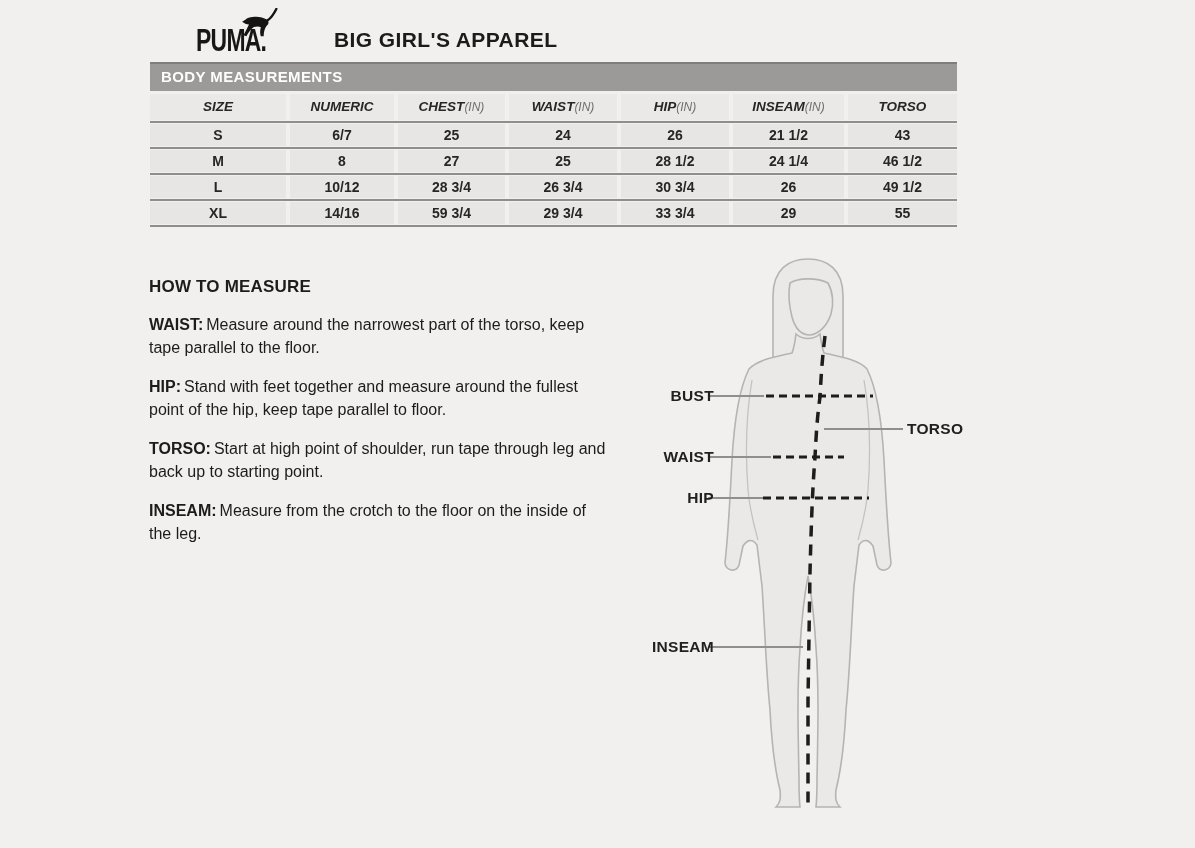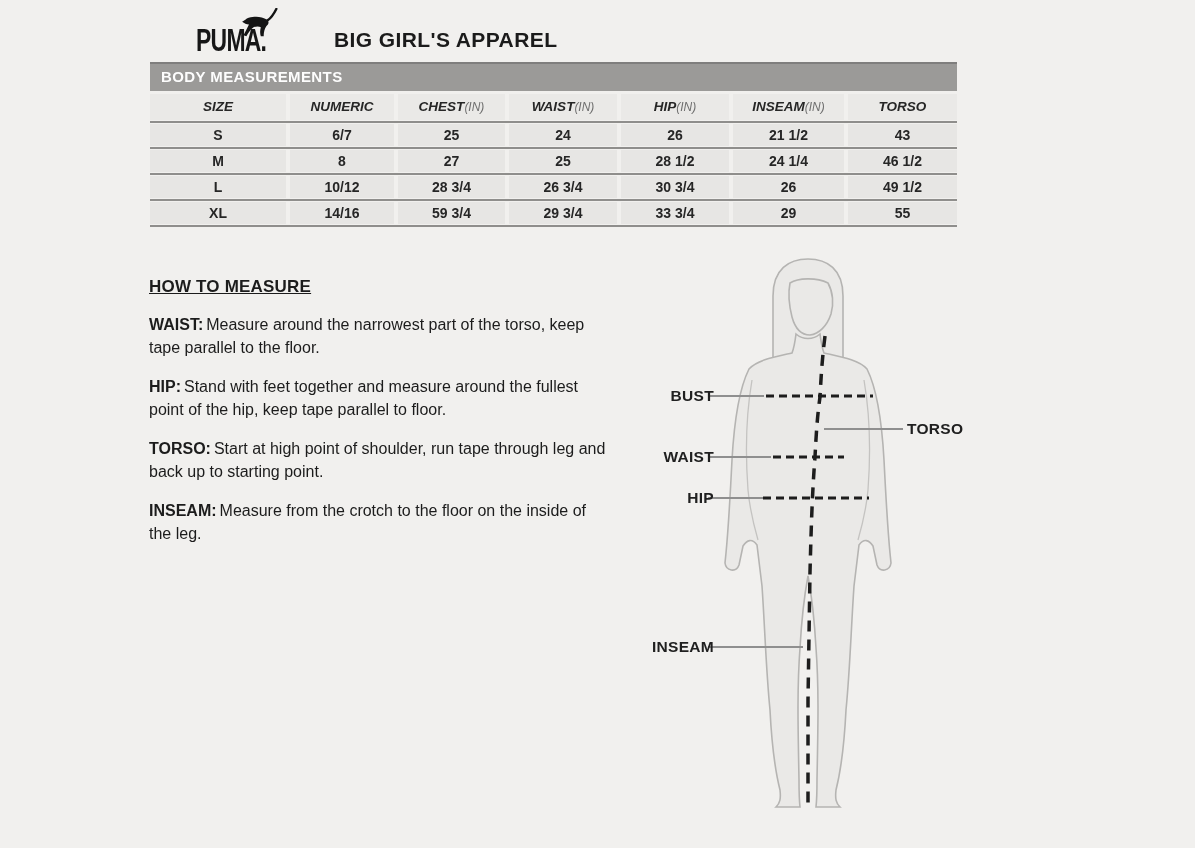--- a/index.html
+++ b/index.html
@@ -23,21 +23,21 @@
   .t-row .cell{background:#e7e6e4;text-align:center;color:#262626;overflow:hidden;white-space:nowrap;}
   .t-head{margin-top:3px;font-style:italic;}
   .t-head .cell{height:26px;line-height:26px;font-size:13.5px;font-weight:700;background:#eae9e7;}
   .unit{font-weight:400;color:#6f6f6f;font-size:12px;margin-left:0;}
   .unit:empty{display:none;}
   .t-sep{height:2px;background:#8f8e8c;margin:1px 0;}
   .t-body .cell{height:22px;line-height:22px;font-size:14px;font-weight:700;}
 
   
   .howto{position:absolute;left:149px;top:277px;width:458px;color:#1c1c1c;}
-  .howto-title{font-size:17px;font-weight:800;letter-spacing:0.2px;margin:0 0 4px 0;text-decoration:underline;}
+  .howto-title{font-size:17px;font-weight:800;letter-spacing:0.2px;margin:0 0 4px 0;}
   .howto p{font-size:16px;line-height:23px;margin:16px 0 0 0;}
   .howto b{font-weight:800;margin-right:3px;}
 
   
   .diagram{position:absolute;left:600px;top:250px;width:430px;height:580px;}
   .diagram svg{position:absolute;left:0;top:0;}
   .d-label{position:absolute;font-size:15.5px;font-weight:800;color:#202020;letter-spacing:0.3px;white-space:nowrap;}
   .lbl-bust{top:137px;right:316px;margin-left:18px;}
   .lbl-waist{top:198px;right:316px;}
   .lbl-hip{top:239px;right:316px;}

